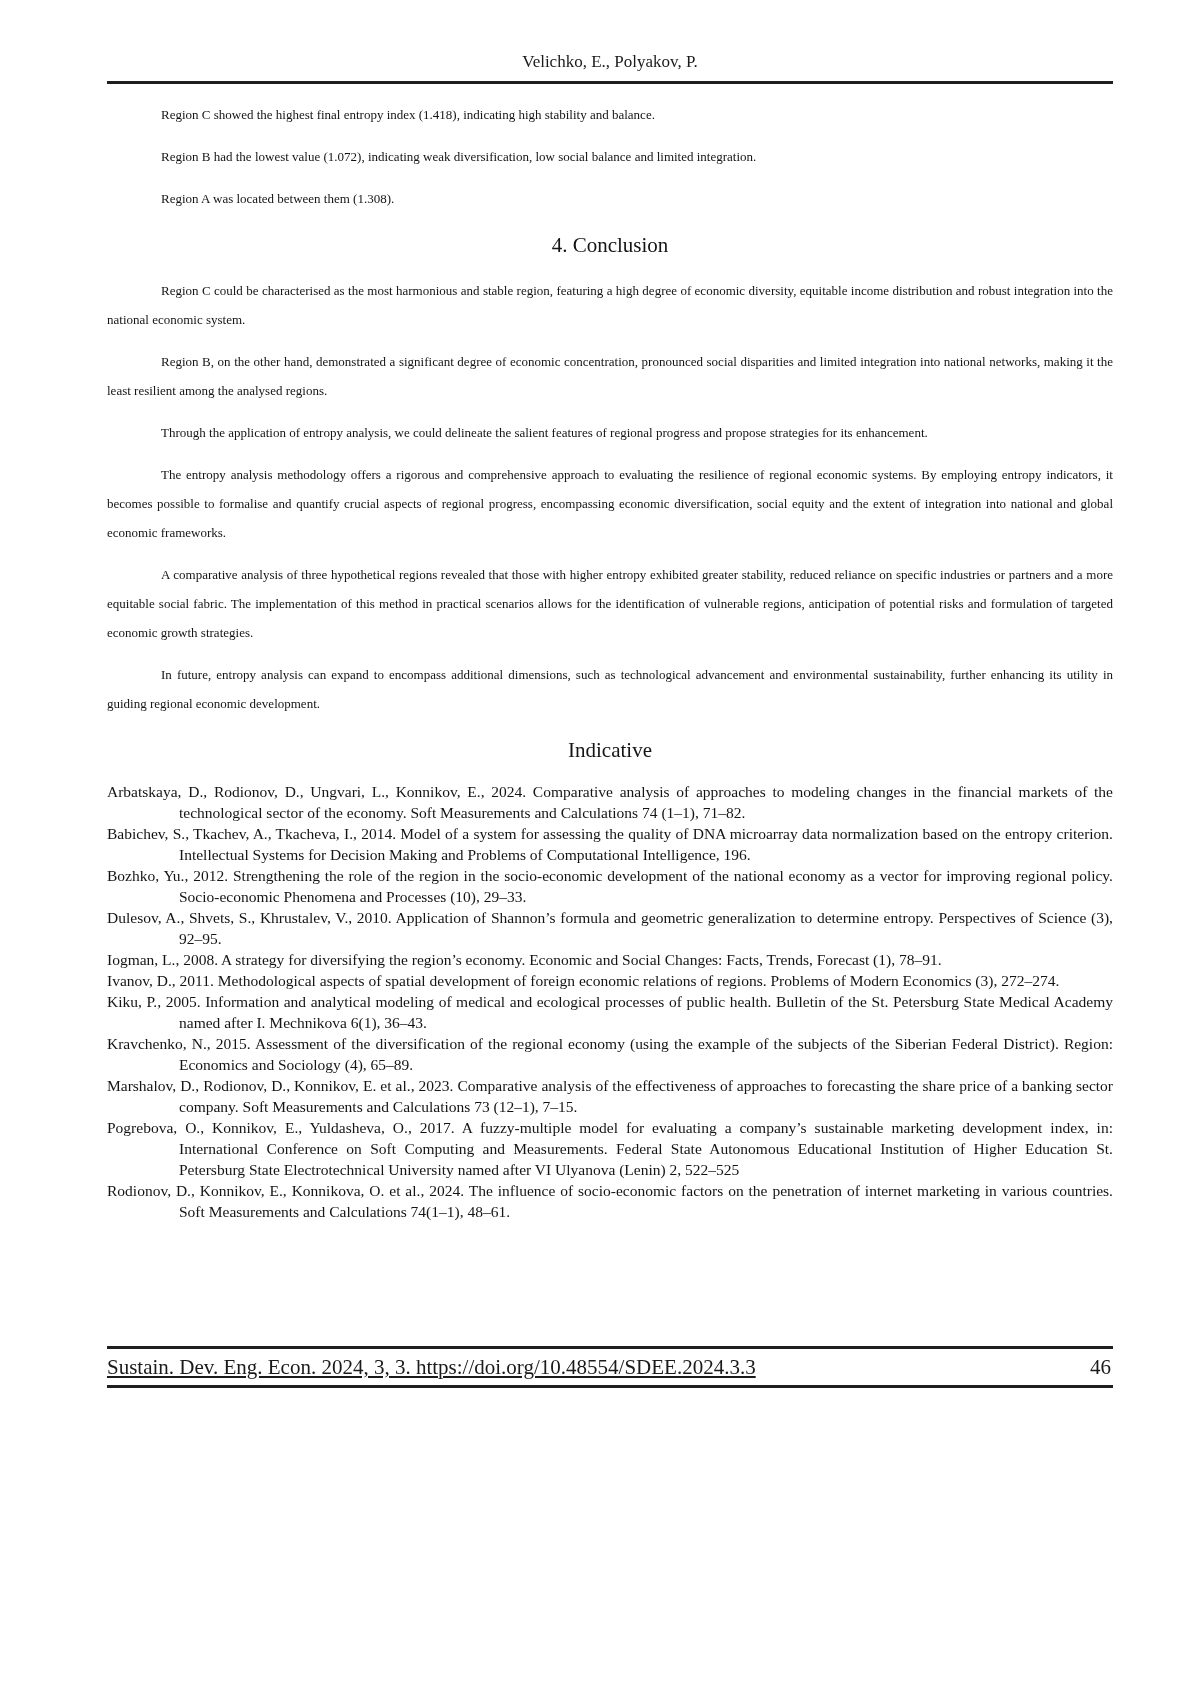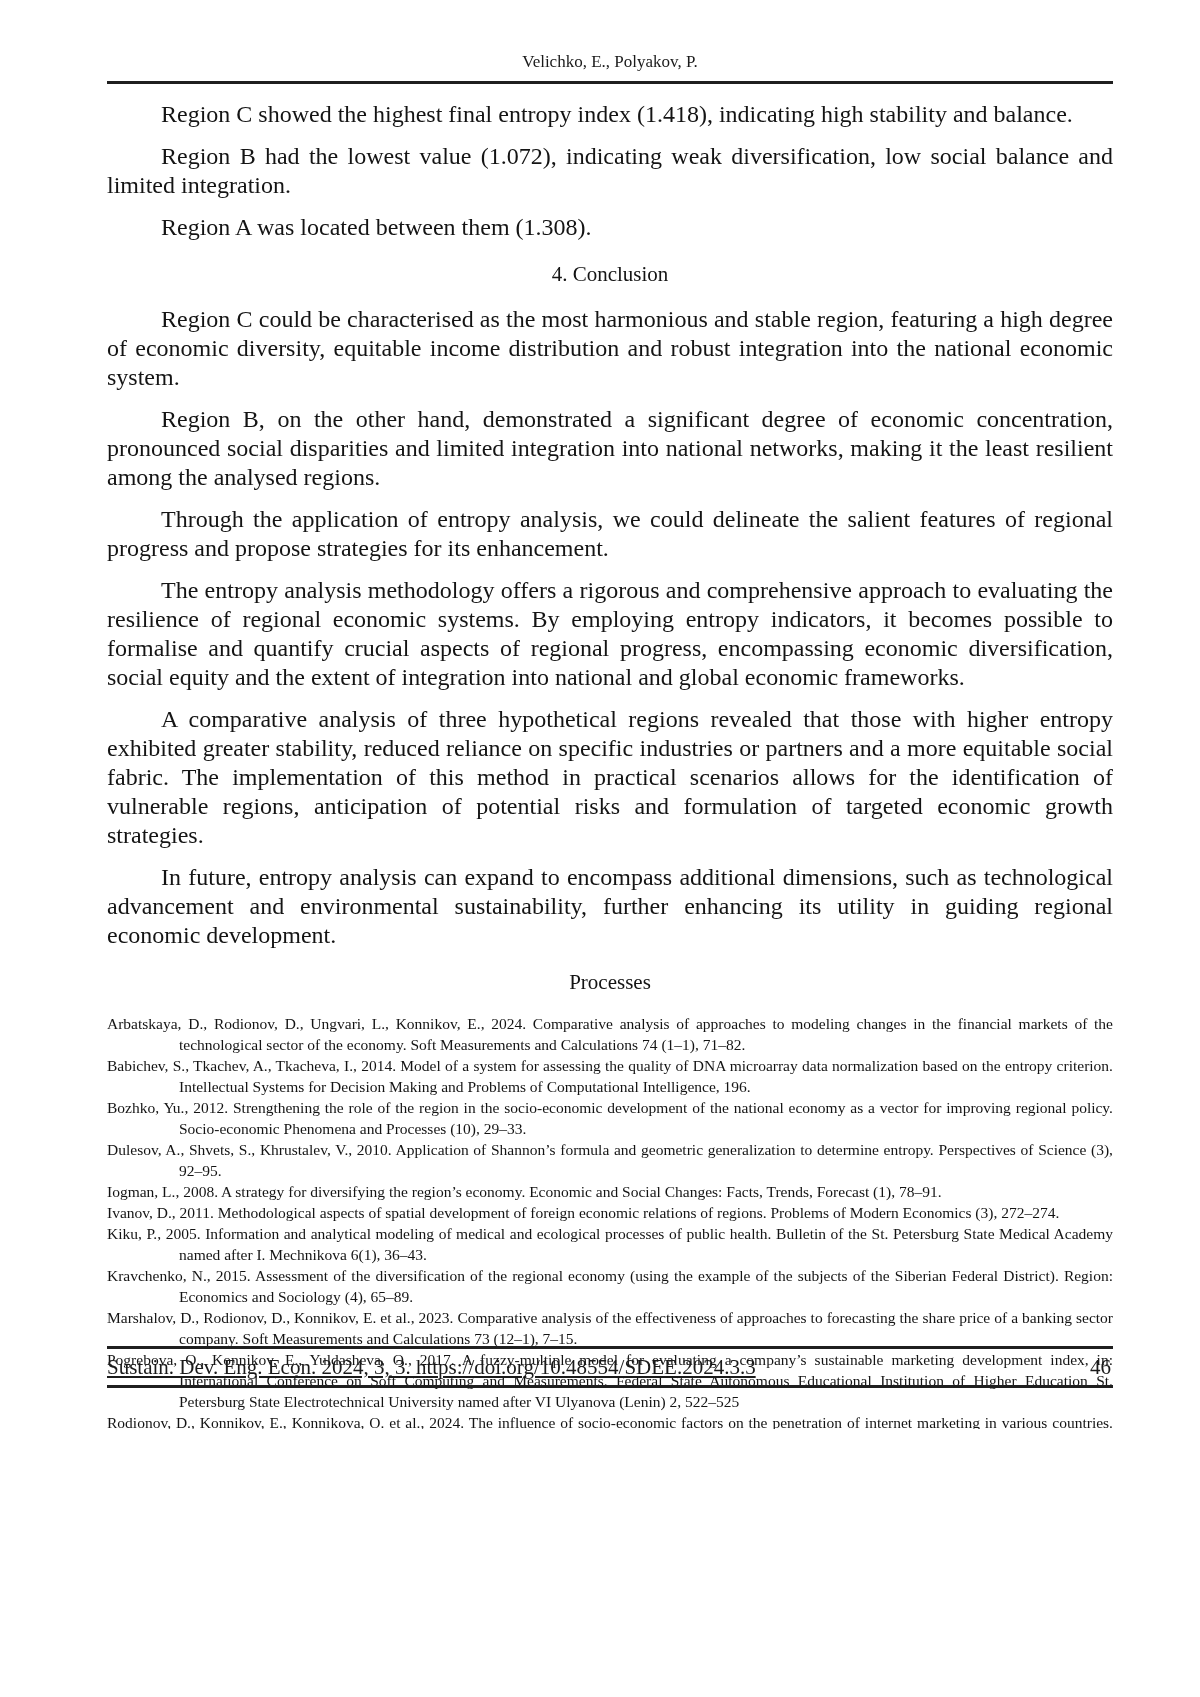--- a/index.html
+++ b/index.html
@@ -25,21 +25,21 @@
   }
   .rule {
     height: 0;
     border-top: 3px solid #1f1f1f;
   }
   .body-area {
     padding: 16px 87px 0 107px;
   }
   .para {
     margin: 0 0 13px 0;
-    font-size: 24px;
+    font-size: 13px;
     line-height: 29px;
     text-align: justify;
     text-indent: 54px;
   }
   .section-heading {
     font-size: 21px;
     font-weight: normal;
     text-align: center;
     margin: 20px 0 18px 0;
     line-height: 25px;
@@ -107,21 +107,21 @@
 
         <p class="para">Through the application of entropy analysis, we could delineate the salient features of regional progress and propose strategies for its enhancement.</p>
 
         <p class="para">The entropy analysis methodology offers a rigorous and comprehensive approach to evaluating the resilience of regional economic systems. By employing entropy indicators, it becomes possible to formalise and quantify crucial aspects of regional progress, encompassing economic diversification, social equity and the extent of integration into national and global economic frameworks.</p>
 
         <p class="para">A comparative analysis of three hypothetical regions revealed that those with higher entropy exhibited greater stability, reduced reliance on specific industries or partners and a more equitable social fabric. The implementation of this method in practical scenarios allows for the identification of vulnerable regions, anticipation of potential risks and formulation of targeted economic growth strategies.</p>
 
         <p class="para">In future, entropy analysis can expand to encompass additional dimensions, such as technological advancement and environmental sustainability, further enhancing its utility in guiding regional economic development.</p>
       </div>
 
-    <h2 class="section-heading">Processes</h2>
+    <h2 class="section-heading">Indicative</h2>
 
     <div class="refs">
 
         <p class="ref">Arbatskaya, D., Rodionov, D., Ungvari, L., Konnikov, E., 2024. Comparative analysis of approaches to modeling changes in the financial markets of the technological sector of the economy. Soft Measurements and Calculations 74 (1–1), 71–82.</p>
 
         <p class="ref">Babichev, S., Tkachev, A., Tkacheva, I., 2014. Model of a system for assessing the quality of DNA microarray data normalization based on the entropy criterion. Intellectual Systems for Decision Making and Problems of Computational Intelligence, 196.</p>
 
         <p class="ref">Bozhko, Yu., 2012. Strengthening the role of the region in the socio-economic development of the national economy as a vector for improving regional policy. Socio-economic Phenomena and Processes (10), 29–33.</p>
 
         <p class="ref">Dulesov, A., Shvets, S., Khrustalev, V., 2010. Application of Shannon’s formula and geometric generalization to determine entropy. Perspectives of Science (3), 92–95.</p>

